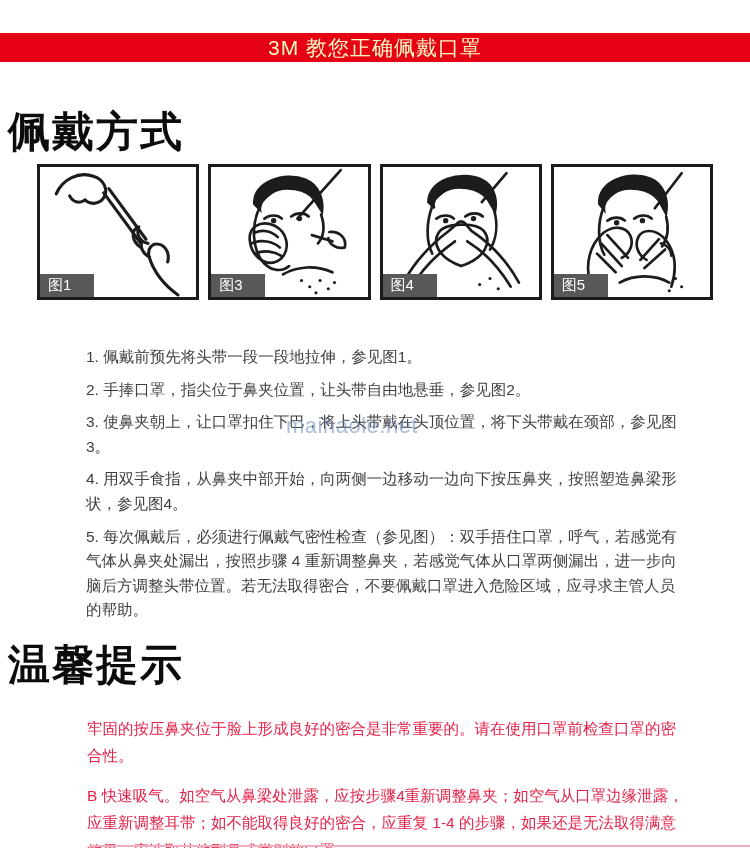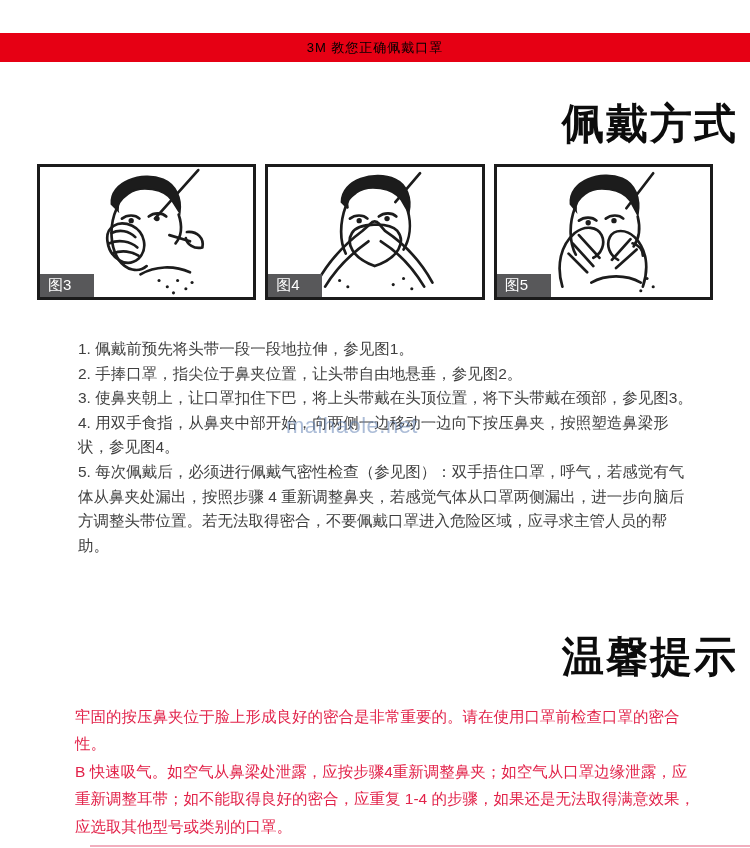--- a/index.html
+++ b/index.html
@@ -3,27 +3,27 @@
 <meta charset="utf-8">
 <style>
   html,body { margin:0; padding:0; }
   body {
     width:750px; height:848px; position:relative;
     background:#ffffff; overflow:hidden;
     font-family:"Liberation Sans", sans-serif;
   }
   .topbar {
     position:absolute; top:33px; left:0; width:750px; height:29px;
-    background:var(--accent-red,#e60014); color:#000000;
+    background:var(--accent-red,#e60014); color:#fef9c3;
     display:flex; align-items:center; justify-content:center;
-    font-size:13px; letter-spacing:1px;
+    font-size:21px; letter-spacing:1px;
   }
   .sec-title {
-    position:absolute; left:0; width:738px; margin:0;
-    text-align:right; font-size:42px; font-weight:600;
+    position:absolute; left:0; width:738px; margin:8px;
+    text-align:left; font-size:42px; font-weight:600;
     color:#0c0c0c; letter-spacing:2px;
   }
   .t1 { top:96px; }
   .t2 { top:629px; }
   .figures {
     position:absolute; top:164px; left:37px; width:676px; height:136px;
     display:flex; gap:9px;
   }
   .figbox {
     position:relative; flex:1; height:136px; box-sizing:border-box;
@@ -32,49 +32,63 @@
   .figbox svg { width:100%; height:100%; display:block; }
   .figlabel {
     position:absolute; left:0; bottom:0; width:46px; height:23px;
     background:var(--label-gray,#58585a); color:#fff;
     font-size:15px; display:flex; align-items:center; padding-left:8px;
   }
   .instructions {
     position:absolute; top:337px; left:78px; width:618px;
     font-size:15.5px; line-height:24.6px; color:var(--text-dark,#3f3f3f);
   }
-  .instructions p { margin:0; }
+  .instructions p { margin:8px; }
   .warn { color:var(--warning-red,#ee1511); }
   .watermark {
     position:absolute; top:413px; left:286px;
     font-size:22px; font-weight:normal; letter-spacing:0.5px;
     color:var(--watermark-blue,#5b7cb0); opacity:0.5;
     pointer-events:none;
   }
   .tips {
     position:absolute; top:703px; left:75px; width:624px;
     font-size:15.5px; line-height:27.4px; color:var(--tips-red,#e2234a);
   }
-  .tips p { margin:0; }
+  .tips p { margin:12px; }
   .bottom-line {
     position:absolute; top:845px; left:90px; width:660px; height:2px;
     background:var(--divider-pink,#f2aebe);
   }
 </style>
 </head>
 <body>
 
 <div class="topbar">
   <span>3M 教您正确佩戴口罩</span>
 </div>
 
 <h1 class="sec-title t1">佩戴方式</h1>
 
 <div class="figures">
 
+  <div class="figbox">
+    <svg viewBox="0 0 124 126">
+      <g fill="none" stroke="#1c1c1c" stroke-width="3" stroke-linecap="round" stroke-linejoin="round">
+        <path d="M2 26 C8 12 24 4 38 9 C48 12 53 22 48 30 C44 36 35 37 30 32"></path>
+        <path d="M30 32 C24 36 18 34 15 28"></path>
+        <path d="M48 25 L84 74"></path>
+        <path d="M53 21 L89 70"></path>
+        <path d="M84 78 C75 72 74 61 82 58 C79 66 84 73 91 74"></path>
+        <path d="M120 124 C106 114 96 100 92 87 C90 79 95 73 102 75 C109 77 112 85 110 92"></path>
+        <path d="M92 87 C86 84 83 78 85 72"></path>
+      </g>
+    </svg>
+    <div class="figlabel">图1</div>
+  </div>
 
 
   <div class="figbox">
     <svg viewBox="0 0 124 126">
       <path d="M28 36 C26 14 58 4 78 12 C90 17 96 30 94 44 L87 33 C80 21 56 17 44 26 C37 31 33 36 34 42 Z" fill="#1c1c1c" stroke="#1c1c1c" stroke-width="2"></path>
       <g fill="none" stroke="#1c1c1c" stroke-width="2.6" stroke-linecap="round" stroke-linejoin="round">
         <path d="M33 40 C25 58 27 78 35 90 C42 100 54 103 62 96"></path>
         <path d="M93 46 C97 58 95 68 90 74"></path>
         <path d="M38 50 C43 46 51 46 55 50"></path>
         <path d="M64 48 C69 44 77 44 81 48"></path>

